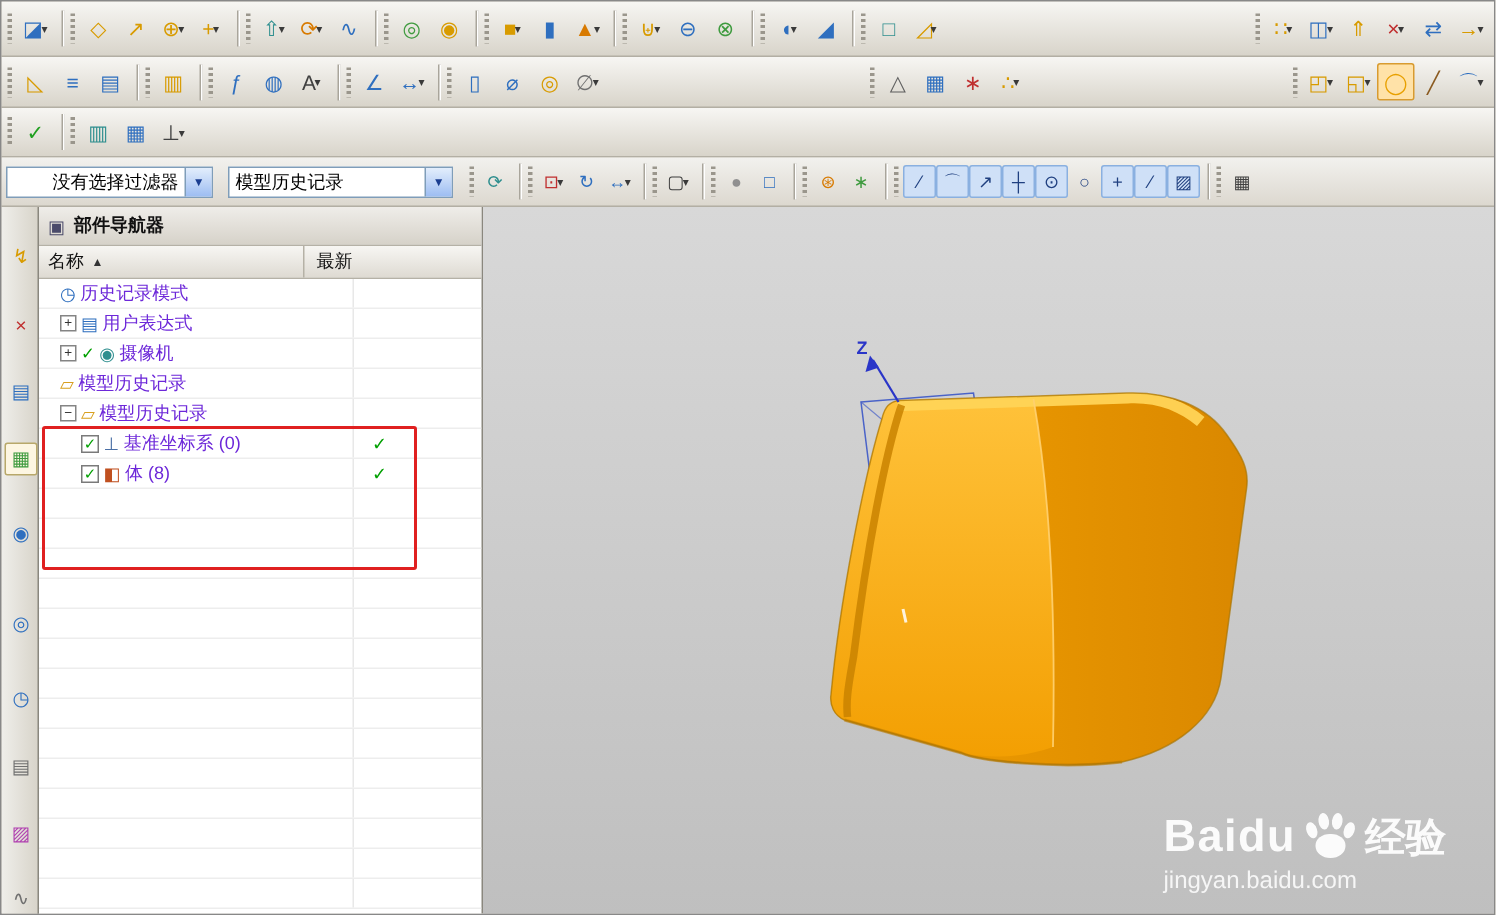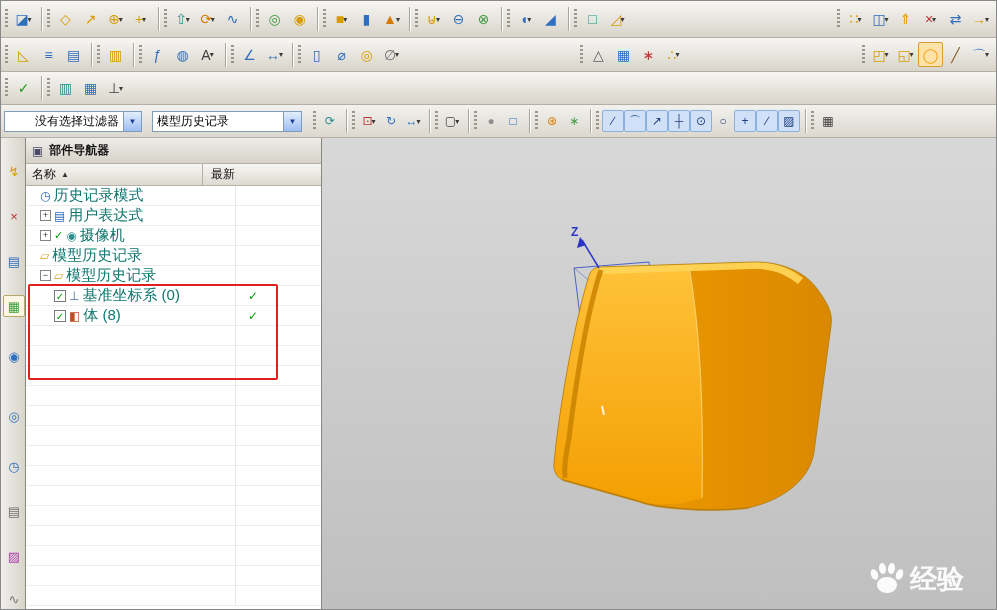--- a/index.html
+++ b/index.html
@@ -67,21 +67,21 @@
   .nav-row{display:flex;height:20px;border-bottom:1px solid #ededed;box-sizing:border-box;}
   .nav-name{width:210px;display:flex;align-items:center;gap:3px;border-right:1px solid #e8e8e8;
             box-sizing:border-box;overflow:hidden;white-space:nowrap;}
   .nav-latest{flex:1;display:flex;align-items:center;padding-left:12px;}
   .expander{width:11px;height:11px;border:1px solid #848484;background:#fff;font-size:9px;line-height:9px;
             text-align:center;color:#333;box-sizing:border-box;flex:0 0 auto;}
   .cbx{width:12px;height:12px;border:1px solid #7a7a7a;background:#fff;font-size:10px;line-height:11px;
        text-align:center;color:#00a000;box-sizing:border-box;flex:0 0 auto;}
   .precheck{color:#00a000;font-size:11px;}
   .node-icon{font-size:12px;}
-  .node-label{font-size:15px;color:#0f766e;}
+  .node-label{font-size:12px;color:#6d28d9;}
   .latest-check{font-size:12px;font-weight:bold;}
   .red-box{position:absolute;left:2px;top:146px;width:246px;height:92px;border:2px solid #e02020;
            border-radius:2px;z-index:6;pointer-events:none;}
 
   
   .viewport{position:absolute;left:321px;top:137px;width:676px;height:473px;
             background:linear-gradient(180deg,#d8d8d8,#bfbfbf);}
   .viewport svg{display:block;}
   .watermark{position:absolute;right:34px;bottom:14px;color:#fff;opacity:.95;z-index:4;}
   .wm-row{display:flex;align-items:center;gap:6px;}
@@ -659,25 +659,27 @@
 
       <g>
         <line x1="277" y1="130" x2="260" y2="102" stroke="#2a35c8" stroke-width="1.5"></line>
         <polygon points="258,99 255,110 264,107" fill="#2a35c8"></polygon>
         <text x="249" y="98" font-size="12" font-weight="bold" fill="#2a35c8">Z</text>
       </g>
     </svg>
 
     <div class="watermark">
       <div class="wm-row">
+        <span class="wm-baidu">Baidu</span>
         <div class="paw">
           <i class="t1"></i>
             <i class="t2"></i>
             <i class="t3"></i>
             <i class="t4"></i>
             <i class="pad"></i>
         </div>
         <span class="wm-jy">经验</span>
       </div>
+      <div class="wm-url">jingyan.baidu.com</div>
     </div>
   </div>
 
 </div>
 
 </body></html>

